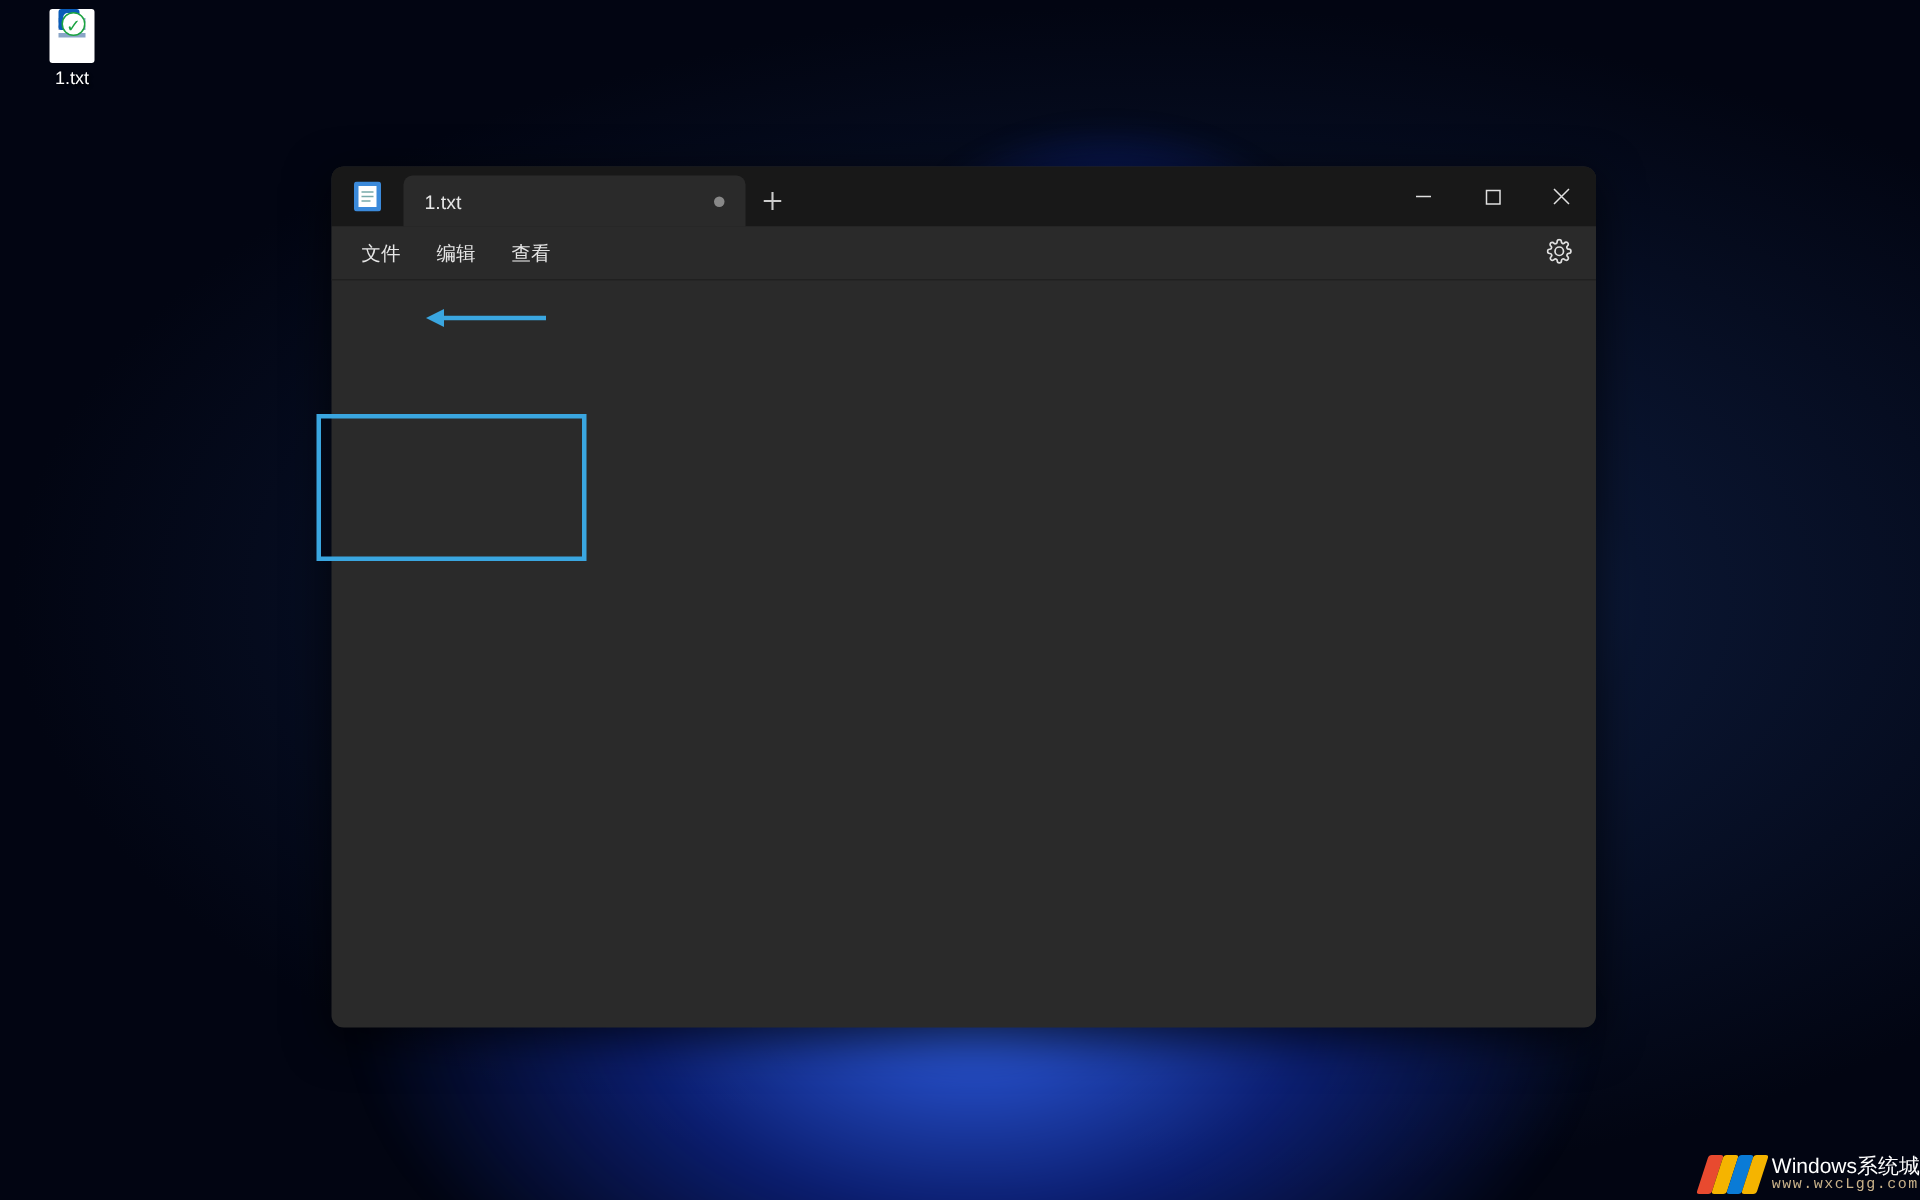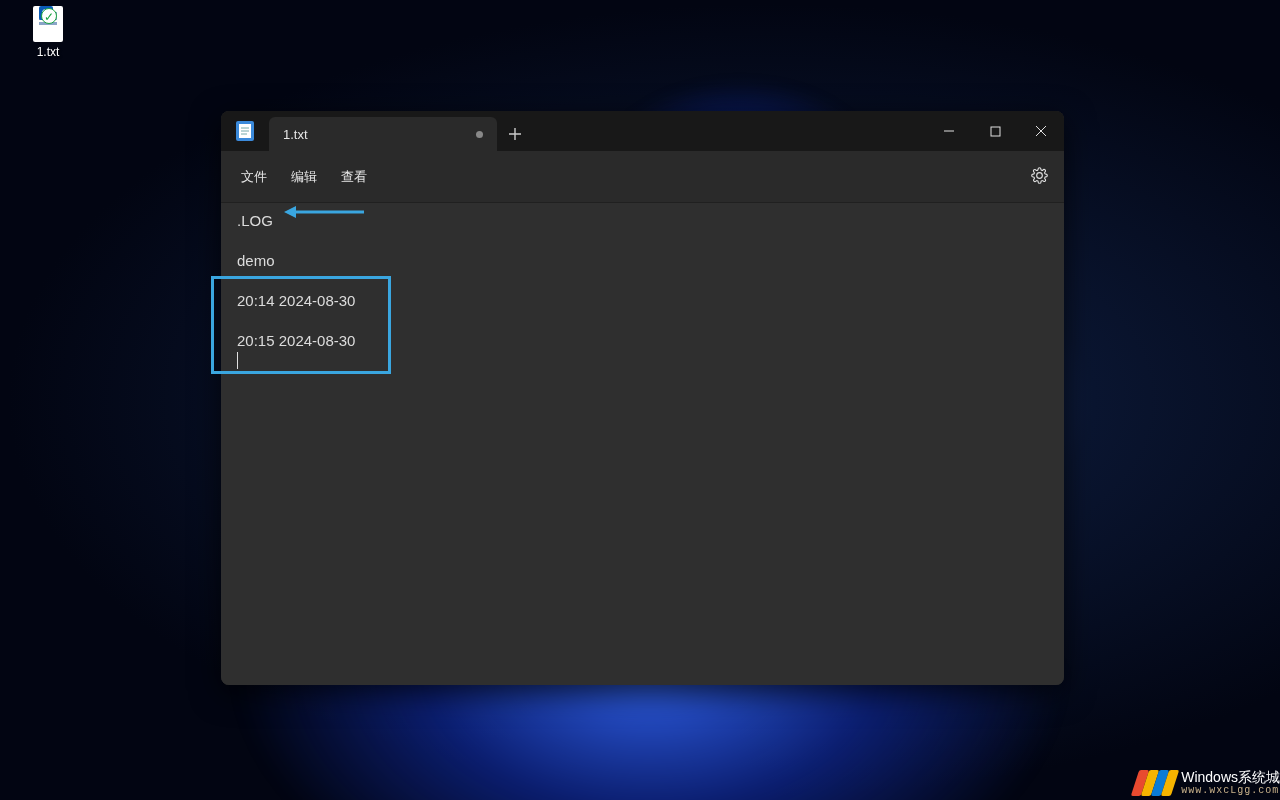--- a/index.html
+++ b/index.html
@@ -161,21 +161,21 @@
     .window-controls div {
       width: 46px;
       display: flex;
       align-items: center;
       justify-content: center;
       color: #e0e0e0;
       font-size: 12px;
       cursor: pointer;
     }
     .menubar {
-      height: 52px;
+      height: 36px;
       background: #2a2a2a;
       border-bottom: 1px solid #202020;
       display: flex;
       align-items: center;
       padding: 11px 8px;
       color: #e6e6e6;
       font-size: 13px;
     }
     .menubar .menu-item {
       padding: 4px 12px;
@@ -325,28 +325,20 @@
     <div class="menu-item">编辑</div>
     <div class="menu-item">查看</div>
     <div class="settings">
       <svg width="17" height="17" viewBox="0 0 24 24">
         <path fill="none" stroke="#e0e0e0" stroke-width="1.6" d="M12 8a4 4 0 100 8 4 4 0 000-8z"></path>
         <path fill="none" stroke="#e0e0e0" stroke-width="1.6" d="M19.4 15a1.6 1.6 0 00.3 1.8l.1.1a2 2 0 11-2.8 2.8l-.1-.1a1.6 1.6 0 00-1.8-.3 1.6 1.6 0 00-1 1.5V21a2 2 0 11-4 0v-.1a1.6 1.6 0 00-1-1.5 1.6 1.6 0 00-1.8.3l-.1.1a2 2 0 11-2.8-2.8l.1-.1a1.6 1.6 0 00.3-1.8 1.6 1.6 0 00-1.5-1H3a2 2 0 110-4h.1a1.6 1.6 0 001.5-1 1.6 1.6 0 00-.3-1.8l-.1-.1a2 2 0 112.8-2.8l.1.1a1.6 1.6 0 001.8.3H9a1.6 1.6 0 001-1.5V3a2 2 0 114 0v.1a1.6 1.6 0 001 1.5 1.6 1.6 0 001.8-.3l.1-.1a2 2 0 112.8 2.8l-.1.1a1.6 1.6 0 00-.3 1.8V9a1.6 1.6 0 001.5 1H21a2 2 0 110 4h-.1a1.6 1.6 0 00-1.5 1z"></path>
       </svg>
     </div>
   </div>
 
-  <div class="editor" id="editor">.LOG
-
-demo
-
-20:14 2024-08-30
-
-20:15 2024-08-30
-<span class="cursor"></span></div>
 
 </div>
 
 <div class="watermark">
   <div class="mark-logo">
     <span style="background:#e84a2f"></span>
     <span style="background:#f5b400"></span>
     <span style="background:#0a7bd6"></span>
     <span style="background:#f5b400"></span>
   </div>

